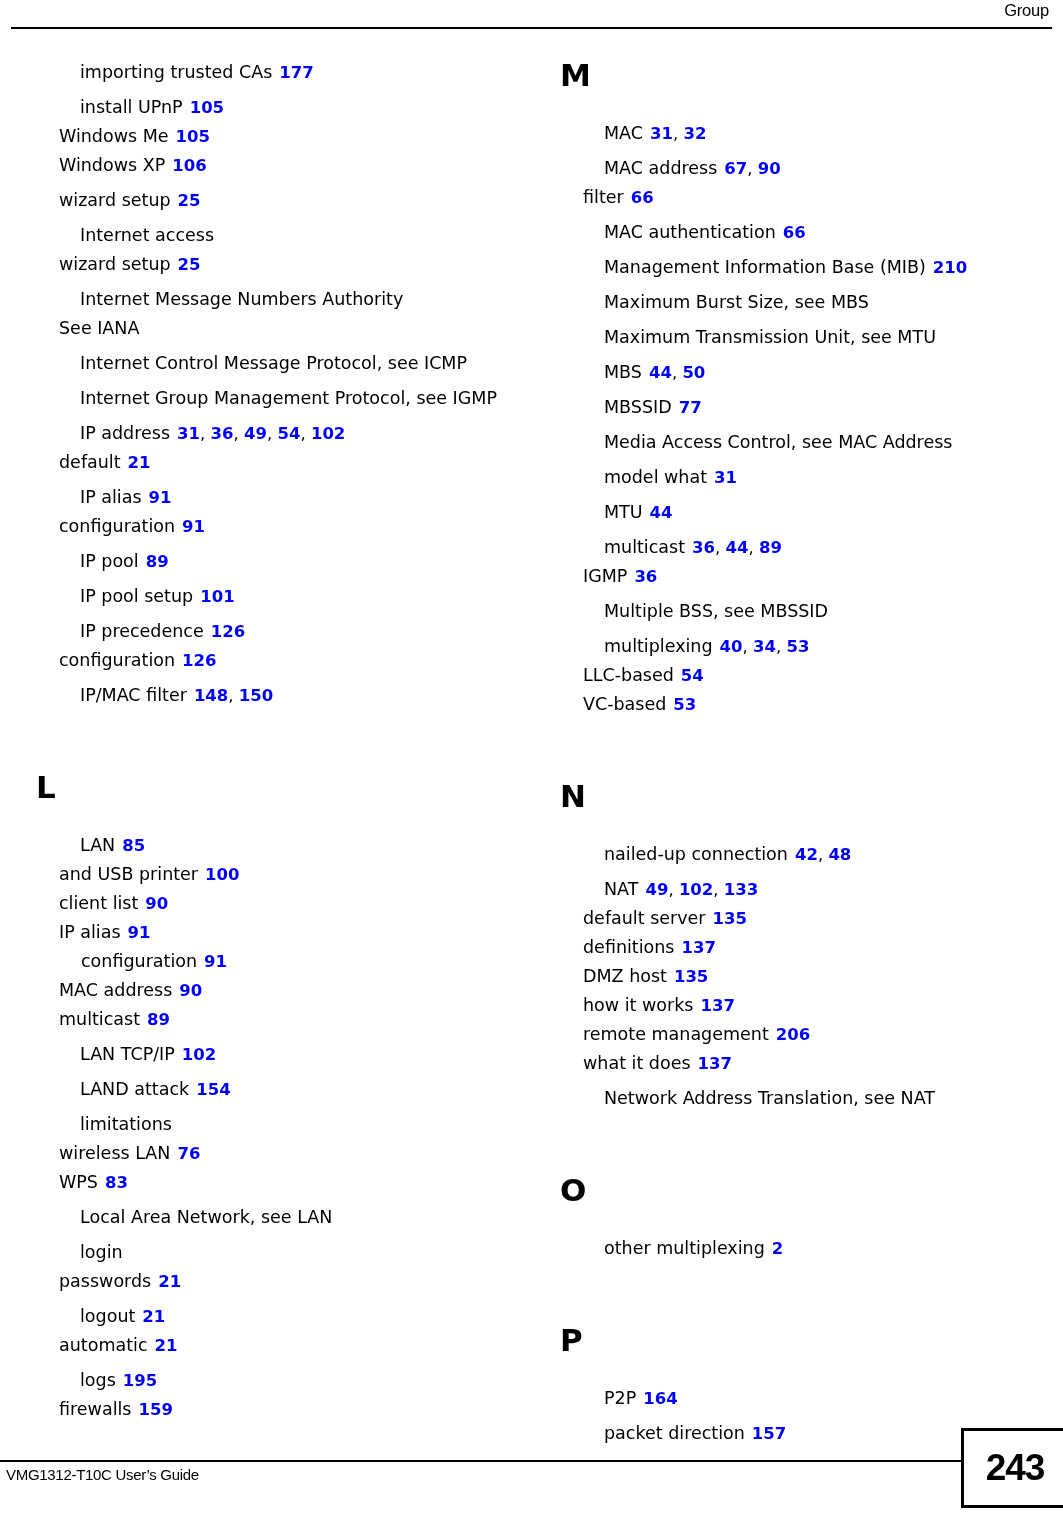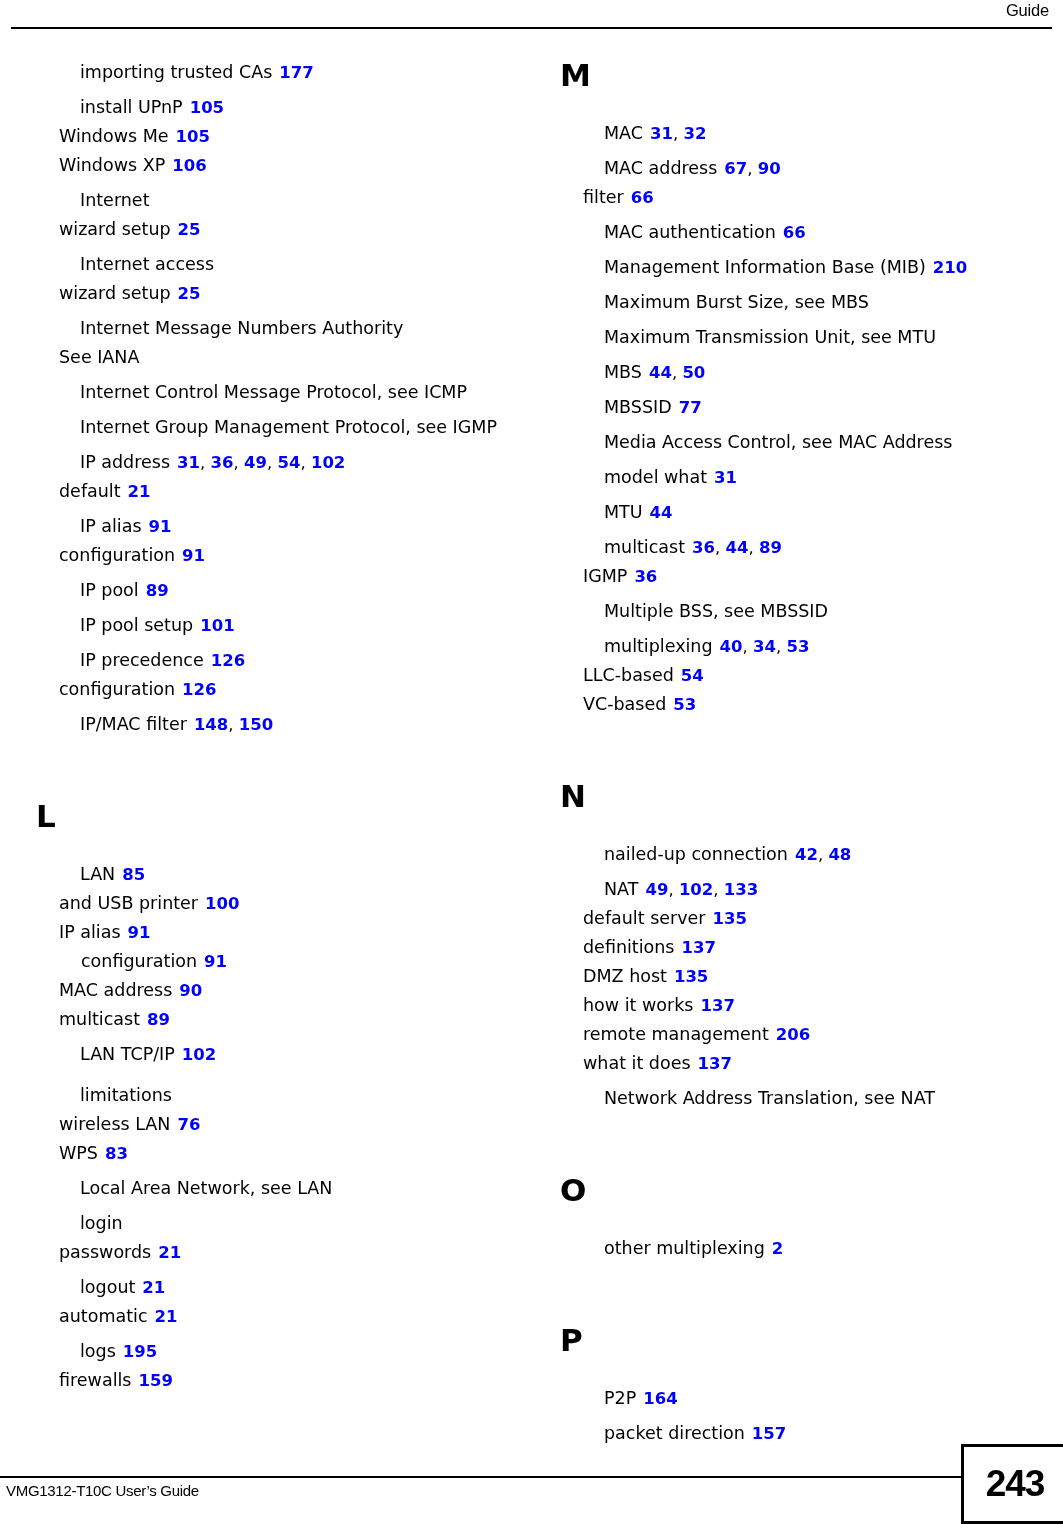--- a/index.html
+++ b/index.html
@@ -92,21 +92,21 @@
   .nums { margin-left: 7px; }
 
   
   .spacer-6  { height: 6px; }
   .spacer-60 { height: 60px; }
 
   
   .page-footer {
     position: absolute;
     left: 0;
-    bottom: 0;
+    bottom: 16px;
     width: 868px;
     height: 94px;
   }
   .footer-rule {
     position: absolute;
     left: 0px;
     width: 963px;
     top: 46px;
     height: 2px;
     background: #000000;
@@ -144,34 +144,33 @@
     letter-spacing: -1px;
     font-family: "Liberation Sans", sans-serif;
   }
 </style>
 </head>
 <body>
 
 <div class="page">
 
   <div class="page-header">
-    <div class="header-title">Guide</div>
+    <div class="header-title">Group</div>
     <div class="header-rule"></div>
   </div>
 
   <div class="columns">
     <div class="col col-left">
       <div id="left-top">
           <div class="entry lvl0"><span>importing trusted CAs</span><span class="nums"><span class="pg">177</span></span></div>
           <div class="spacer-6"></div>
           <div class="entry lvl0"><span>install UPnP</span><span class="nums"><span class="pg">105</span></span></div>
           <div class="entry lvl1"><span>Windows Me</span><span class="nums"><span class="pg">105</span></span></div>
           <div class="entry lvl1"><span>Windows XP</span><span class="nums"><span class="pg">106</span></span></div>
           <div class="spacer-6"></div>
-          <div class="entry lvl0"><span>Internet</span></div>
           <div class="entry lvl1"><span>wizard setup</span><span class="nums"><span class="pg">25</span></span></div>
           <div class="spacer-6"></div>
           <div class="entry lvl0"><span>Internet access</span></div>
           <div class="entry lvl1"><span>wizard setup</span><span class="nums"><span class="pg">25</span></span></div>
           <div class="spacer-6"></div>
           <div class="entry lvl0"><span>Internet Message Numbers Authority</span></div>
           <div class="entry lvl1"><span>See IANA</span></div>
           <div class="spacer-6"></div>
           <div class="entry lvl0"><span>Internet Control Message Protocol, see ICMP</span></div>
           <div class="spacer-6"></div>
@@ -191,27 +190,29 @@
           <div class="entry lvl1"><span>configuration</span><span class="nums"><span class="pg">126</span></span></div>
           <div class="spacer-6"></div>
           <div class="entry lvl0"><span>IP/MAC filter</span><span class="nums"><span class="pg">148</span><span class="sep">, </span><span class="pg">150</span></span></div>
         </div>
       <div class="spacer-60"></div>
       <div class="sec-letter">L</div>
       <div class="sec-gap-after"></div>
       <div id="left-sec">
           <div class="entry lvl0"><span>LAN</span><span class="nums"><span class="pg">85</span></span></div>
           <div class="entry lvl1"><span>and USB printer</span><span class="nums"><span class="pg">100</span></span></div>
+          <div class="entry lvl1"><span>client list</span><span class="nums"><span class="pg">90</span></span></div>
           <div class="entry lvl1"><span>IP alias</span><span class="nums"><span class="pg">91</span></span></div>
           <div class="entry lvl2"><span>configuration</span><span class="nums"><span class="pg">91</span></span></div>
           <div class="entry lvl1"><span>MAC address</span><span class="nums"><span class="pg">90</span></span></div>
           <div class="entry lvl1"><span>multicast</span><span class="nums"><span class="pg">89</span></span></div>
           <div class="spacer-6"></div>
           <div class="entry lvl0"><span>LAN TCP/IP</span><span class="nums"><span class="pg">102</span></span></div>
           <div class="spacer-6"></div>
+          <div class="entry lvl0"><span>LAND attack</span><span class="nums"><span class="pg">154</span></span></div>
           <div class="spacer-6"></div>
           <div class="entry lvl0"><span>limitations</span></div>
           <div class="entry lvl1"><span>wireless LAN</span><span class="nums"><span class="pg">76</span></span></div>
           <div class="entry lvl1"><span>WPS</span><span class="nums"><span class="pg">83</span></span></div>
           <div class="spacer-6"></div>
           <div class="entry lvl0"><span>Local Area Network, see LAN</span></div>
           <div class="spacer-6"></div>
           <div class="entry lvl0"><span>login</span></div>
           <div class="entry lvl1"><span>passwords</span><span class="nums"><span class="pg">21</span></span></div>
           <div class="spacer-6"></div>

